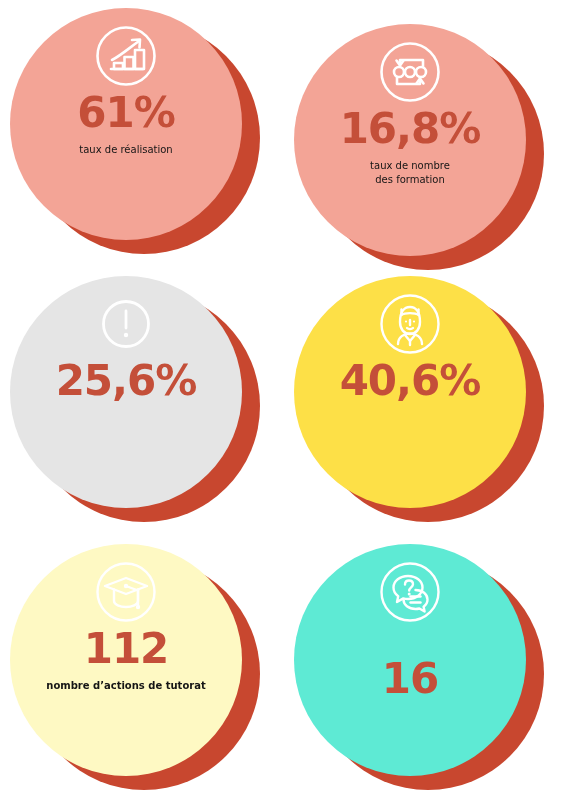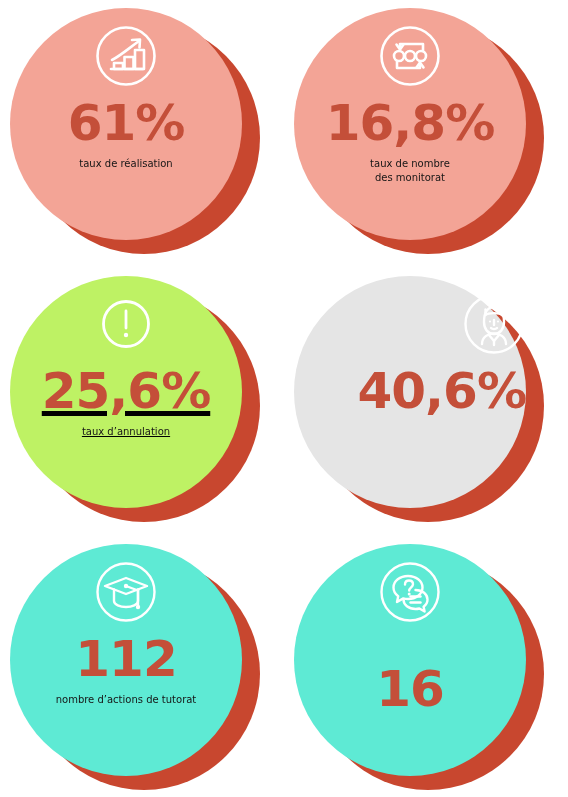--- a/index.html
+++ b/index.html
@@ -43,23 +43,23 @@
   }
   .icon-badge{
     margin-top:16px;
     width:64px;height:64px;
     flex:0 0 auto;
   }
   .icon-badge svg{display:block;width:64px;height:64px;}
   .stat-value{
     color:#c44f39;
     font-weight:bold;
-    font-size:50px;
+    font-size:42px;
     line-height:1;
-    margin-top:10px;
+    margin-top:4px;
     letter-spacing:-1px;
     white-space:nowrap;
     font-family:"DejaVu Sans", sans-serif;
   }
   .stat-caption{
     color:#151515;
     font-size:10px;
     line-height:1.35;
     text-align:center;
     margin-top:9px;
@@ -89,68 +89,65 @@
           </svg>
         </div>
         <div class="stat-value" style="color: rgb(196, 79, 57);">61%</div>
         <div class="stat-caption" style="color: rgb(21, 21, 21);">
           <span>taux de réalisation</span>
         </div>
       </div>
     </div>
   </div>
 
-  <div class="stat-cell" style="left:284px;top:0px;">
+  <div class="stat-cell" style="left:284px;top:16px;">
     <div class="bubble-wrap">
       <div class="shadow-disc" style="background: rgb(200, 71, 47);"></div>
       <div class="front-disc" style="background: rgb(243, 164, 150);">
         <div class="icon-badge">
           <svg viewBox="0 0 64 64" fill="none" stroke="#ffffff" stroke-width="2.6" stroke-linecap="round" stroke-linejoin="round">
             <circle cx="32" cy="32" r="28.5"></circle>
             <path d="M22 24 L22 20 L45 20 L45 27"></path>
             <polyline points="18.5,20.5 22,25.5 25.5,20.5"></polyline>
             <path d="M42 40 L42 44 L19 44 L19 37"></path>
             <polyline points="45.5,43.5 42,38.5 38.5,43.5"></polyline>
             <circle cx="21" cy="32" r="5"></circle>
             <circle cx="32" cy="32" r="5"></circle>
             <circle cx="43" cy="32" r="5"></circle>
           </svg>
         </div>
         <div class="stat-value" style="color: rgb(196, 79, 57);">16,8%</div>
         <div class="stat-caption" style="color: rgb(21, 21, 21);">
           <span>taux de nombre</span>
-          <span>des monitorat</span>
+          <span>des formation</span>
         </div>
       </div>
     </div>
   </div>
 
   <div class="stat-cell" style="left:0px;top:268px;">
     <div class="bubble-wrap">
       <div class="shadow-disc" style="background: rgb(200, 71, 47);"></div>
-      <div class="front-disc" style="background: #bef264; text-decoration: underline;">
+      <div class="front-disc" style="background: #e5e5e5;">
         <div class="icon-badge">
           <svg viewBox="0 0 64 64" fill="none" stroke="#ffffff" stroke-width="2.8" stroke-linecap="round" stroke-linejoin="round">
             <circle cx="32" cy="32" r="22.5"></circle>
             <line x1="32" y1="19" x2="32" y2="36"></line>
             <circle cx="32" cy="43" r="2.2" fill="#ffffff" stroke="none"></circle>
           </svg>
         </div>
         <div class="stat-value" style="color: rgb(196, 79, 57);">25,6%</div>
-        <div class="stat-caption" style="color: rgb(21, 21, 21);">
-          <span>taux d’annulation</span>
-        </div>
       </div>
     </div>
   </div>
 
   <div class="stat-cell" style="left:284px;top:268px;">
     <div class="bubble-wrap">
       <div class="shadow-disc" style="background: rgb(200, 71, 47);"></div>
-      <div class="front-disc" style="background: #e5e5e5; align-items: flex-end;">
+      <div class="front-disc" style="background: #fde047;">
         <div class="icon-badge">
           <svg viewBox="0 0 64 64" fill="none" stroke="#ffffff" stroke-width="2.4" stroke-linecap="round" stroke-linejoin="round">
             <circle cx="32" cy="32" r="28.5"></circle>
             <path d="M22 30 C22 20, 26 15, 32 15 C38 15, 42 20, 42 30 C42 37, 38 42, 32 42 C26 42, 22 37, 22 30 Z"></path>
             <path d="M23 23 C27 20.5, 37 20.5, 41 23"></path>
             <line x1="23.5" y1="23" x2="23.5" y2="17.5"></line>
             <line x1="40.5" y1="23" x2="40.5" y2="17.5"></line>
             <circle cx="28" cy="29.5" r="1.1" fill="#ffffff" stroke="none"></circle>
             <circle cx="36" cy="29.5" r="1.1" fill="#ffffff" stroke="none"></circle>
             <line x1="32" y1="28" x2="32" y2="33"></line>
@@ -161,34 +158,34 @@
           </svg>
         </div>
         <div class="stat-value" style="color: rgb(196, 79, 57);">40,6%</div>
       </div>
     </div>
   </div>
 
   <div class="stat-cell" style="left:0px;top:536px;">
     <div class="bubble-wrap">
       <div class="shadow-disc" style="background: rgb(200, 71, 47);"></div>
-      <div class="front-disc" style="background: #5eead4;">
+      <div class="front-disc" style="background: #fef9c3;">
         <div class="icon-badge">
           <svg viewBox="0 0 64 64" fill="none" stroke="#ffffff" stroke-width="2.4" stroke-linecap="round" stroke-linejoin="round">
             <circle cx="32" cy="32" r="28.5"></circle>
             <polygon points="32,18 53,26 32,34 11,26"></polygon>
             <path d="M20 29.5 L20 41 C20 44.5, 26 47, 32 47 C38 47, 44 44.5, 44 41 L44 29.5"></path>
             <line x1="32" y1="26" x2="44" y2="30.5"></line>
             <circle cx="32" cy="26" r="2.2" fill="#ffffff" stroke="none"></circle>
             <line x1="44" y1="30.5" x2="44" y2="45"></line>
             <circle cx="44" cy="47" r="2.2" fill="#ffffff" stroke="none"></circle>
           </svg>
         </div>
         <div class="stat-value" style="color: rgb(196, 79, 57);">112</div>
-        <div class="stat-caption" style="color: rgb(21, 21, 21);">
+        <div class="stat-caption" style="color: rgb(21, 21, 21); font-weight: bold;">
           <span>nombre d’actions de tutorat</span>
         </div>
       </div>
     </div>
   </div>
 
   <div class="stat-cell" style="left:284px;top:536px;">
     <div class="bubble-wrap">
       <div class="shadow-disc" style="background: rgb(200, 71, 47);"></div>
       <div class="front-disc" style="background: #5eead4; gap: 30px;">

